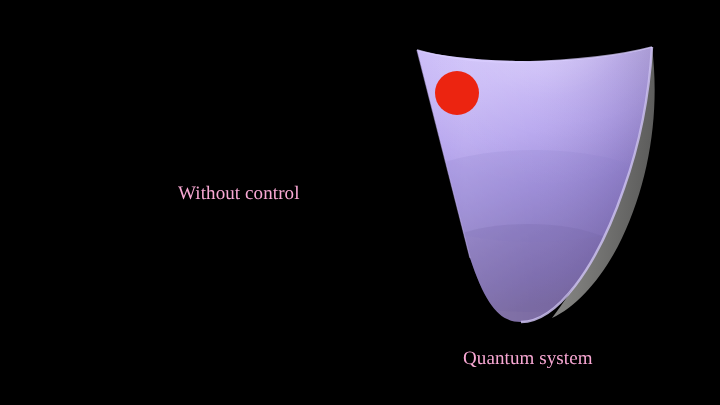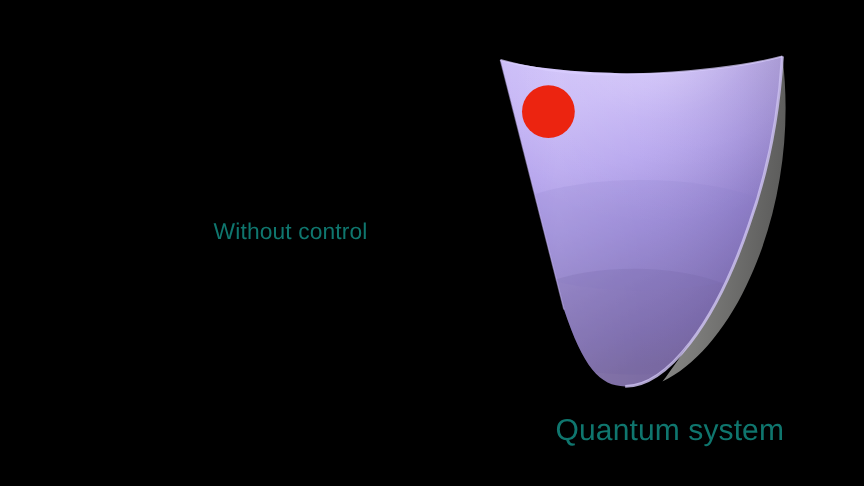--- a/index.html
+++ b/index.html
@@ -24,37 +24,37 @@
   #scene-svg {
     position: absolute;
     left: 0;
     top: 0;
     width: 720px;
     height: 405px;
     display: block;
   }
   .caption {
     position: absolute;
-    color: #0f766e;
-    font-family: Liberation Sans, sans-serif;
+    color: #f9a8d4;
+    font-family: Liberation Serif, serif;
     font-weight: 500;
     white-space: nowrap;
     letter-spacing: 0.1px;
     text-rendering: geometricPrecision;
   }
   #label-without-control {
     left: 178px;
     top: 183px;
     font-size: 19px;
     line-height: 22px;
   }
   #label-quantum-system {
     left: 463px;
     top: 348px;
-    font-size: 25px;
+    font-size: 19px;
     line-height: 22px;
   }
 </style>
 </head>
 <body>
 
 <div id="stage">
 
   <svg id="scene-svg" viewBox="0 0 720 405" xmlns="http://www.w3.org/2000/svg">
     <defs>

